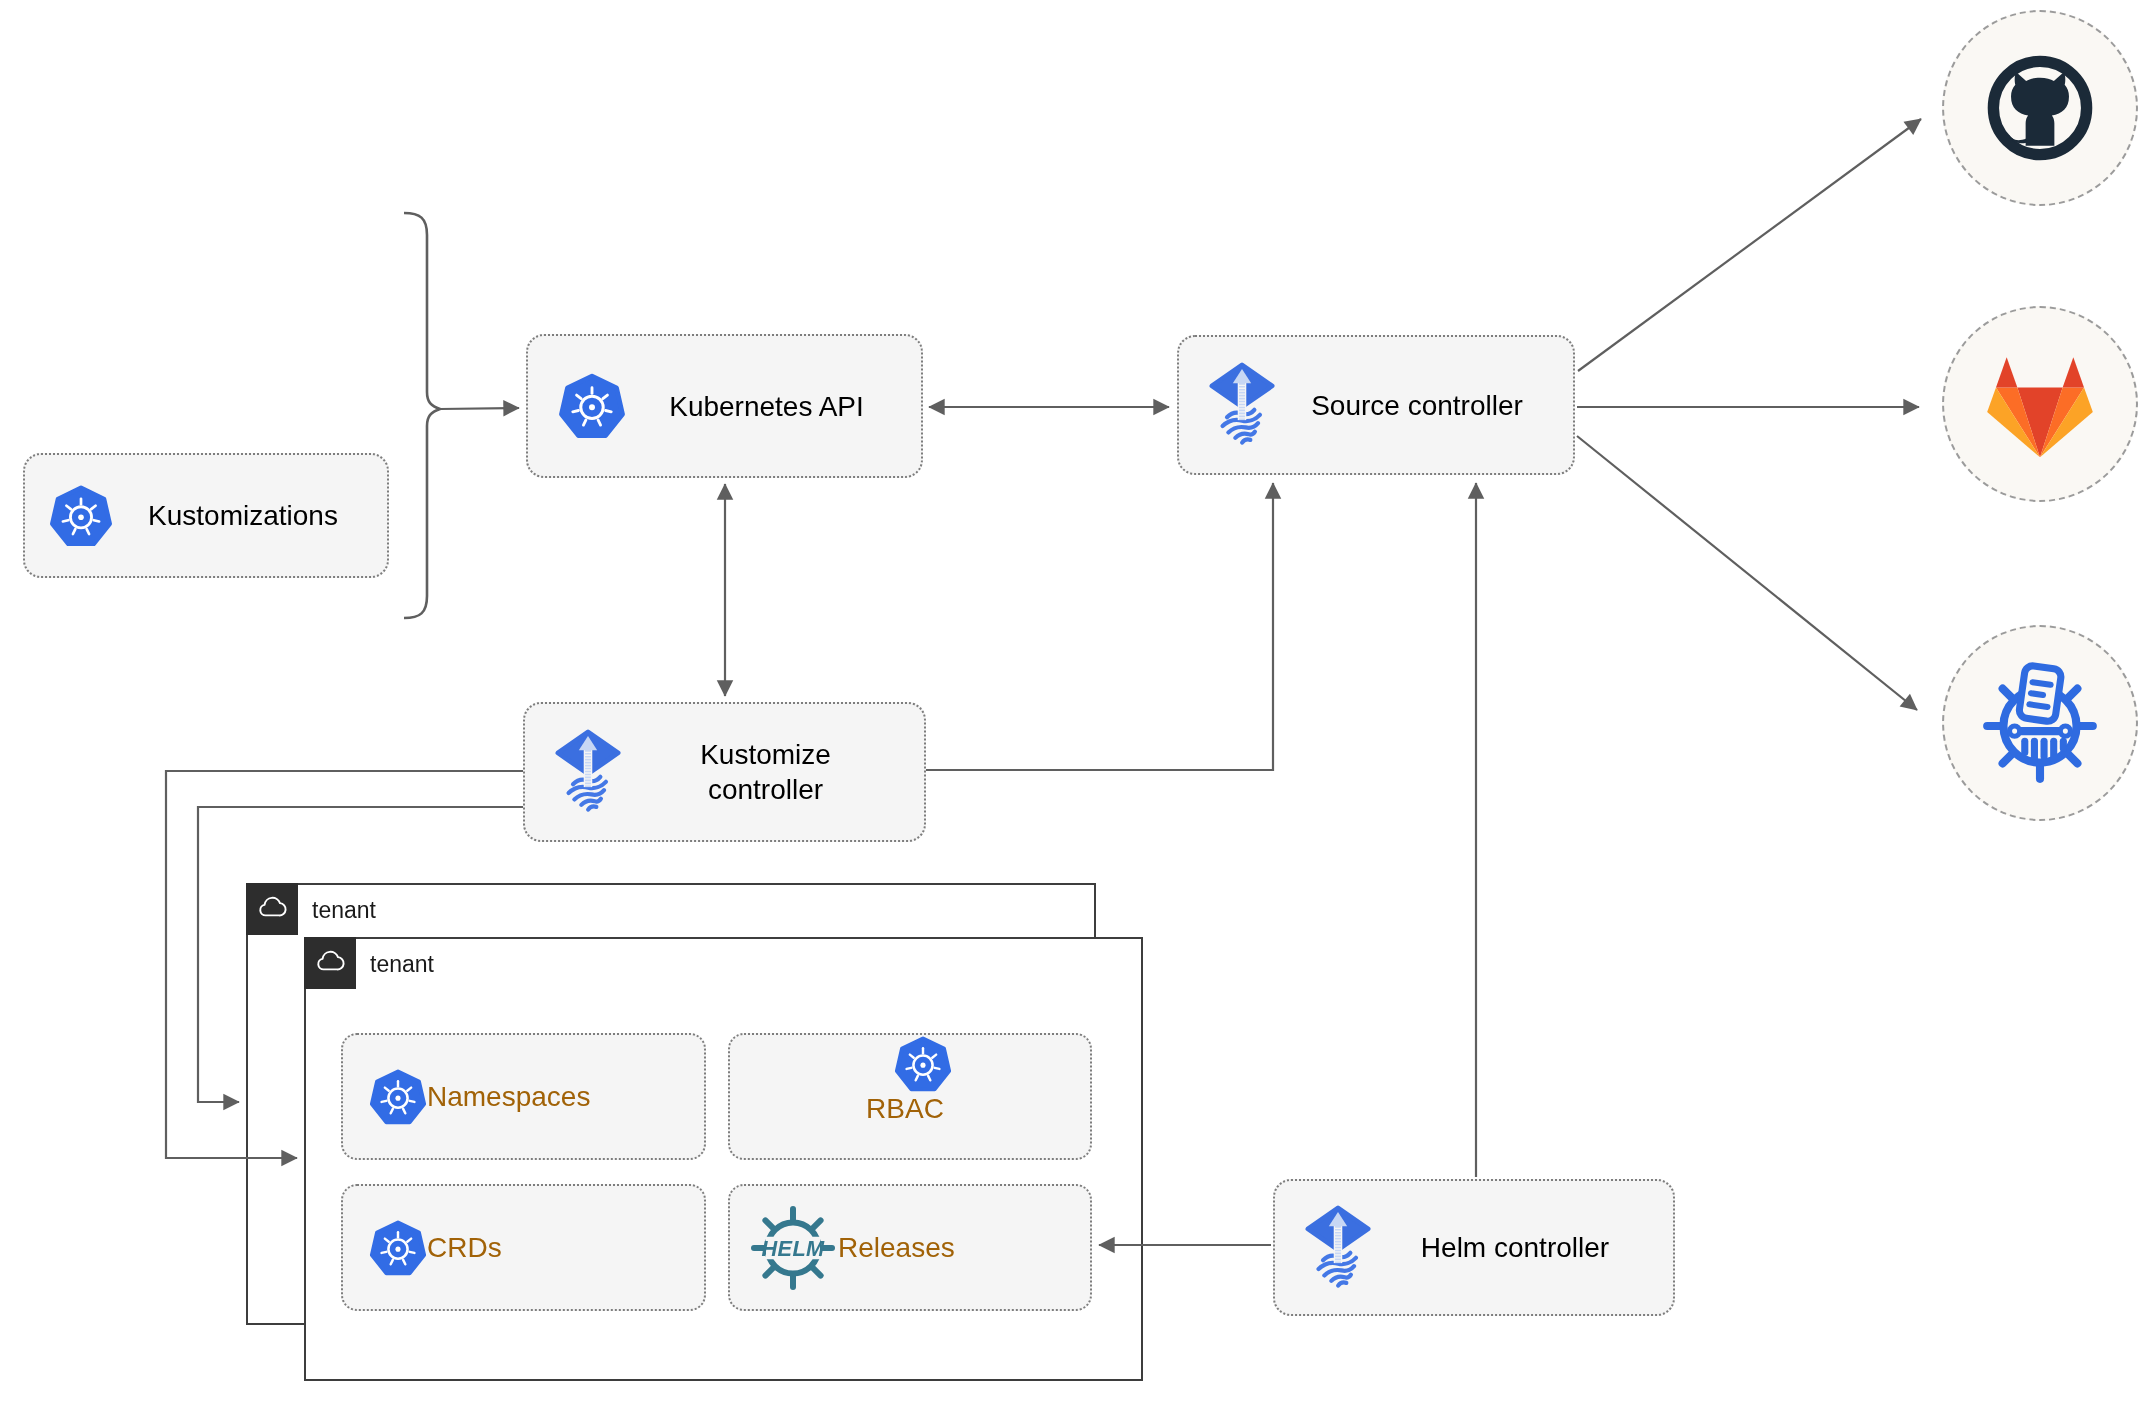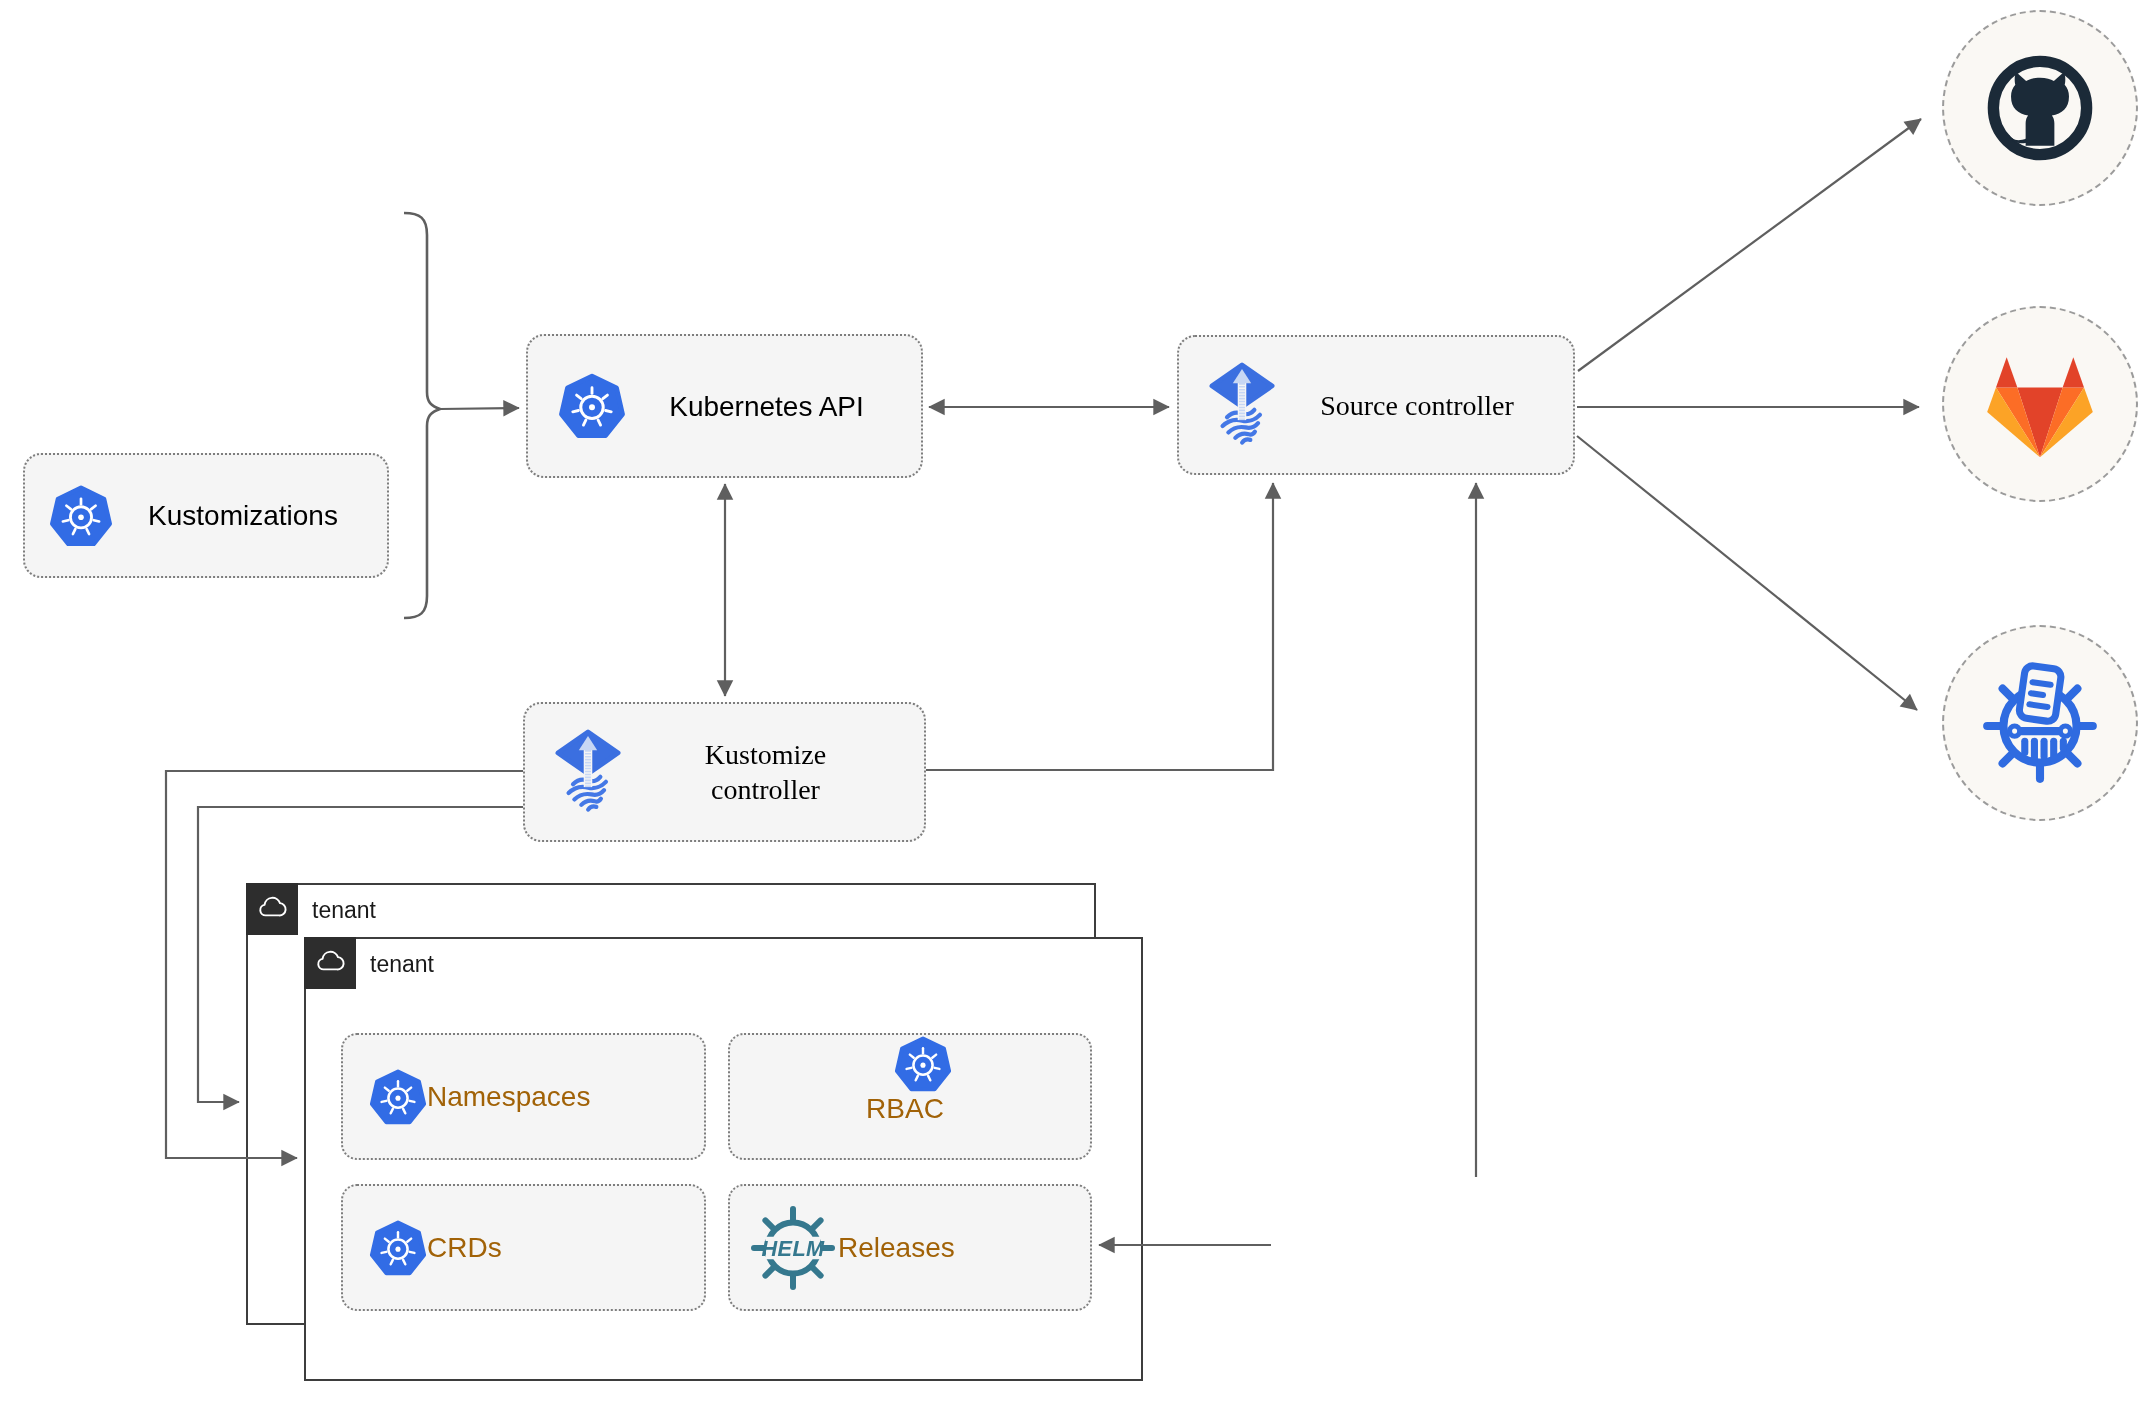--- a/index.html
+++ b/index.html
@@ -8,21 +8,21 @@
     font-family:"Liberation Sans", sans-serif;overflow:hidden;
   }
   .node{
     position:absolute;background:#F5F5F5;border:2px dotted #7d7d7d;border-radius:18px;
     display:flex;align-items:center;box-sizing:border-box;z-index:5;
   }
   .node .icon{margin-left:30px;flex:0 0 auto;display:flex;align-items:center;}
   .node .label{
     flex:1;text-align:center;font-size:28px;color:#000;padding-right:14px;line-height:1.25;
   }
-  .node .label.two-line{max-width:230px;margin:12px auto;font-family:Liberation Serif, serif;}
+  .node .label.two-line{max-width:230px;margin:12px auto;}
   .kbox{
     position:absolute;background:#F5F5F5;border:2px dotted #7d7d7d;border-radius:16px;
     display:flex;align-items:center;box-sizing:border-box;z-index:3;
   }
   .kbox .icon{margin-left:26px;flex:0 0 auto;display:flex;align-items:center;font-style:italic;}
   .kbox .label{flex:1;font-size:28px;color:#a16207;padding-right:10px;}
   .tenant{position:absolute;background:#ffffff;border:2.5px solid #3d3d3d;box-sizing:border-box;}
   .tenant-badge{
     position:absolute;top:-2.5px;left:-2.5px;width:52px;height:52px;background:#2d2d2d;
     display:flex;align-items:center;justify-content:center;
@@ -195,20 +195,28 @@
 
   <div class="node" style="left:523px;top:702px;width:403px;height:140px;">
     <span class="icon">
       <svg width="66" height="88">
           <use href="#flux"></use>
         </svg>
       </span>
     <span class="label two-line">Kustomize controller</span>
   </div>
 
+  <div class="node" style="left:1273px;top:1179px;width:402px;height:137px;">
+    <span class="icon">
+      <svg width="66" height="88">
+          <use href="#flux"></use>
+        </svg>
+      </span>
+    <span class="label two-line">Helm controller</span>
+  </div>
 
   <div class="ext-circle" style="left:1942px;top:10px;">
     <svg width="126" height="126" viewBox="0 0 100 100">
       <circle cx="50" cy="50" r="37" fill="none" stroke="#1B2A38" stroke-width="9"></circle>
       <path fill="#1B2A38" d="M50 26 C45 26 41.5 27 39 28.6 L31 21.5 C29.5 25 29.8 29.5 30.4 31.6
         C28.2 34.2 27 37.2 27 40.8 C27 50.2 32.6 54.4 40.6 56 C39.4 57.4 38.6 59.6 38.6 62.2
         L38.6 80 L61.4 80 L61.4 62.2 C61.4 59.6 60.6 57.4 59.4 56 C67.4 54.4 73 50.2 73 40.8
         C73 37.2 71.8 34.2 69.6 31.6 C70.2 29.5 70.5 25 69 21.5 L61 28.6 C58.5 27 55 26 50 26 Z"></path>
       <path fill="#1B2A38" d="M39.5 74 C31.5 77.5 27.5 74.5 25.5 71.5 C24.5 73.5 27.5 79.5 39.5 77.5 Z"></path>
     </svg>

